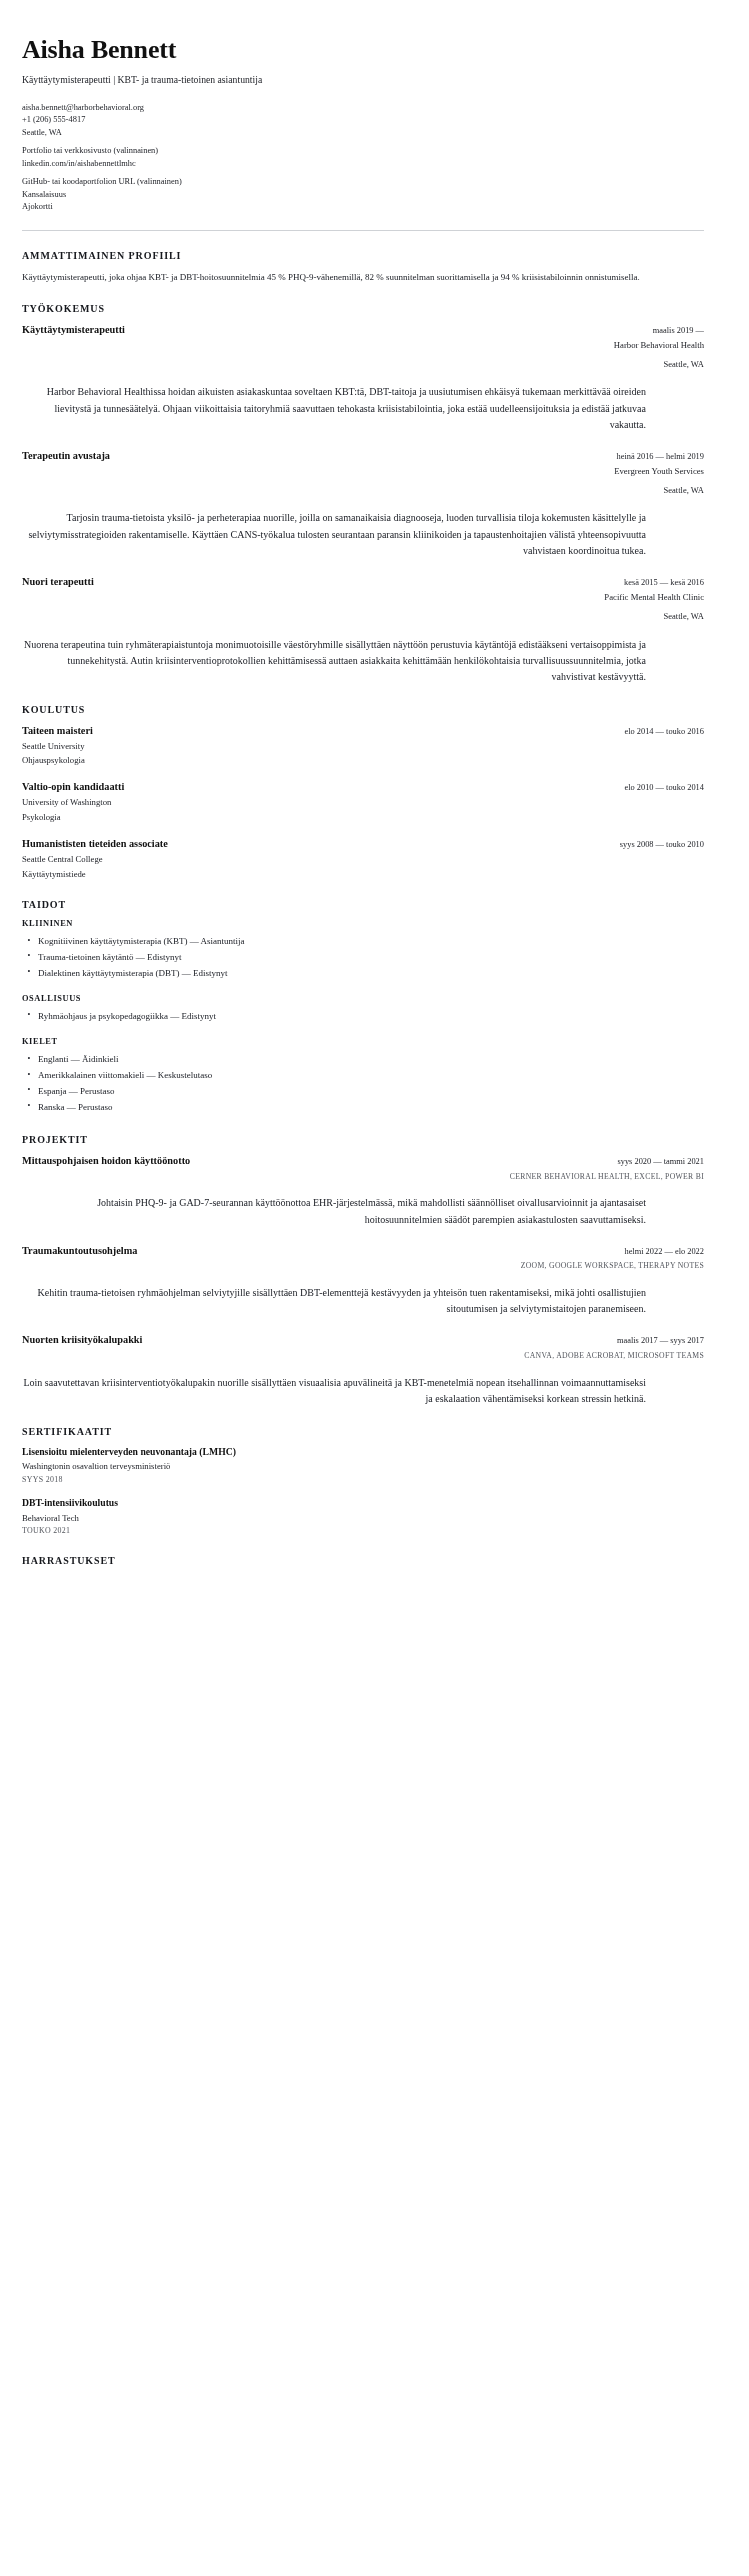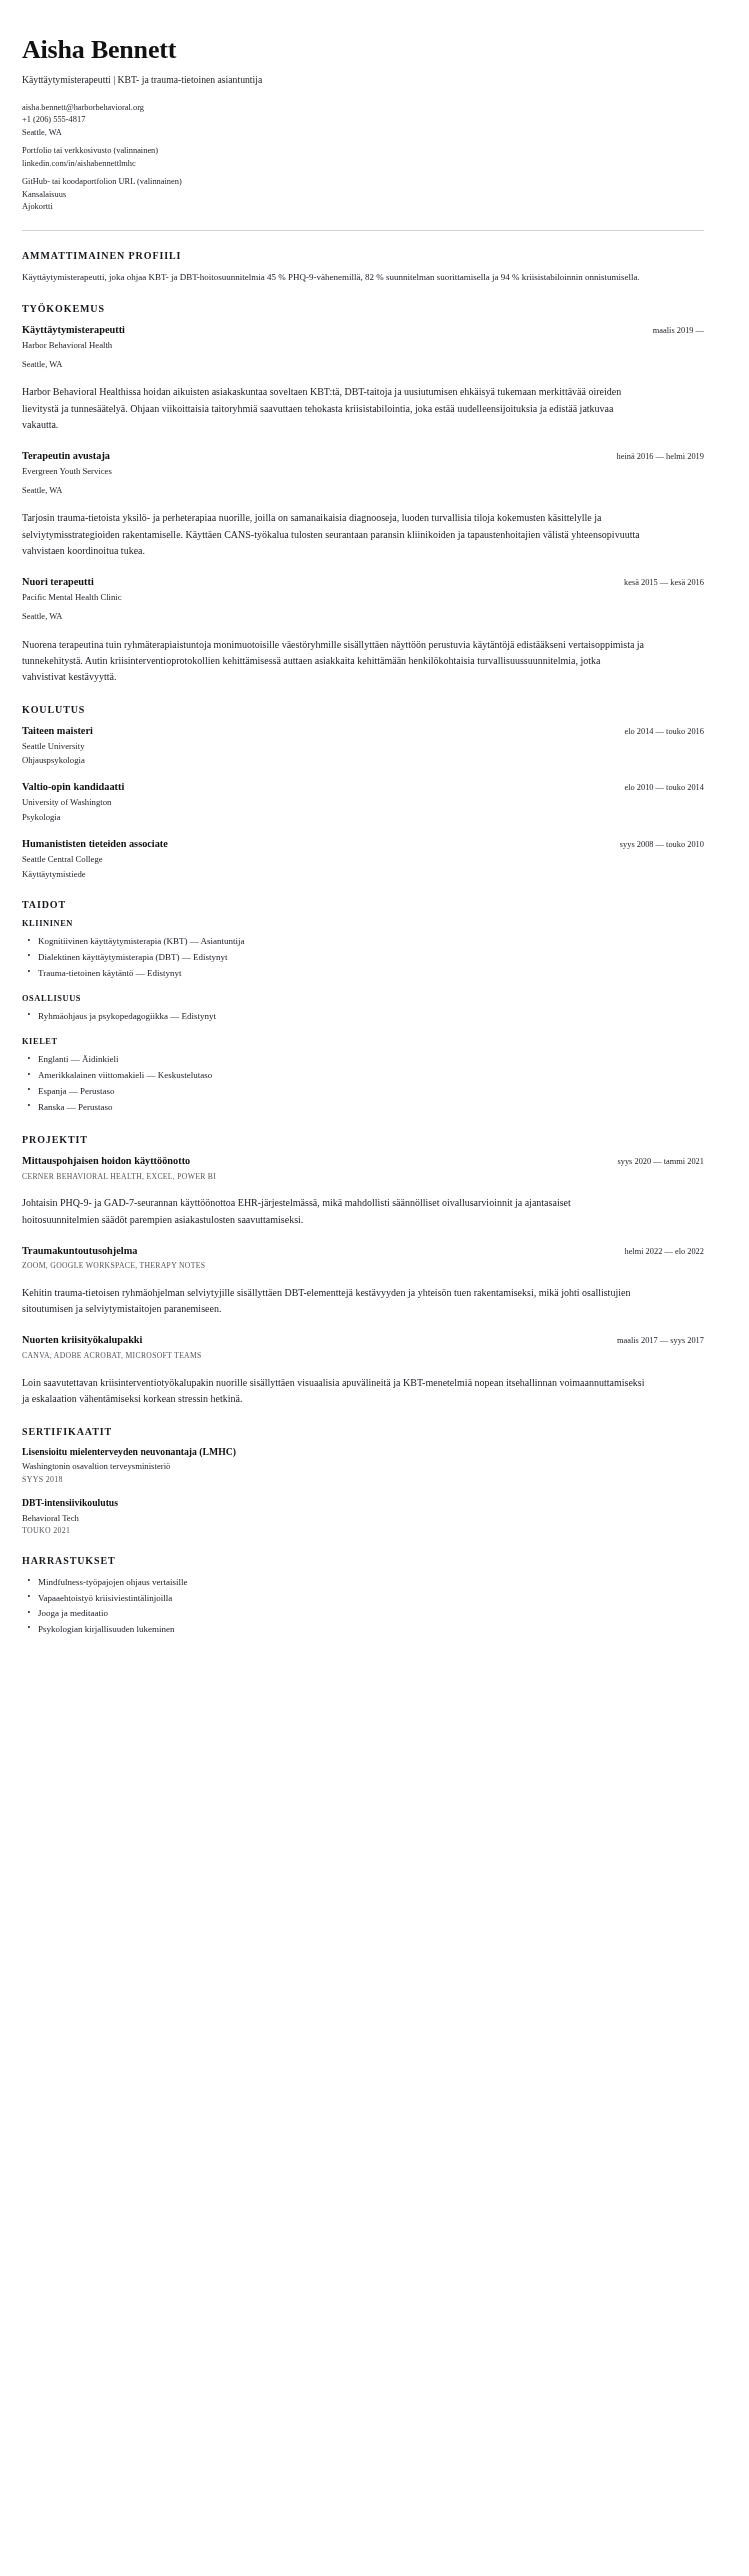--- a/index.html
+++ b/index.html
@@ -66,21 +66,21 @@
   }
   .summary {
     font-size: 9px;
     line-height: 1.62;
     color: #20232a;
     margin: 0;
     max-width: 624px;
   }
 
   
-  .entry { margin-bottom: 16px; }
+  .entry { margin-bottom: 16px; text-align: right; }
   .entry:last-child { margin-bottom: 0; }
   .entry-head {
     display: flex;
     justify-content: space-between;
     align-items: baseline;
     gap: 15px;
   }
   .entry-title {
     font-size: 10.3px;
     font-weight: bold;
@@ -280,22 +280,22 @@
       </div>
   </section>
 
   <section class="section">
     <h2 class="section-title">Taidot</h2>
     <div id="skills-list">
         <div class="skill-group">
           <div class="skill-group-title">Kliininen</div>
           <ul class="bullets">
             <li>Kognitiivinen käyttäytymisterapia (KBT) — Asiantuntija</li>
+            <li>Trauma-tietoinen käytäntö — Edistynyt</li>
             <li>Dialektinen käyttäytymisterapia (DBT) — Edistynyt</li>
-            <li>Trauma-tietoinen käytäntö — Edistynyt</li>
           </ul>
         </div>
         <div class="skill-group">
           <div class="skill-group-title">Osallisuus</div>
           <ul class="bullets">
             <li>Ryhmäohjaus ja psykopedagogiikka — Edistynyt</li>
           </ul>
         </div>
         <div class="skill-group">
           <div class="skill-group-title">Kielet</div>
@@ -350,22 +350,16 @@
         <div class="cert-entry">
           <div class="cert-title">DBT-intensiivikoulutus</div>
           <div class="cert-issuer">Behavioral Tech</div>
           <div class="cert-date">Touko 2021</div>
         </div>
       </div>
   </section>
 
   <section class="section">
     <h2 class="section-title">Harrastukset</h2>
-    <ul class="bullets" id="hobbies-list">
-        <li>Mindfulness-työpajojen ohjaus vertaisille</li>
-        <li>Vapaaehtoistyö kriisiviestintälinjoilla</li>
-        <li>Jooga ja meditaatio</li>
-        <li>Psykologian kirjallisuuden lukeminen</li>
-      </ul>
   </section>
 
 </div>
 
 
 </body></html>

